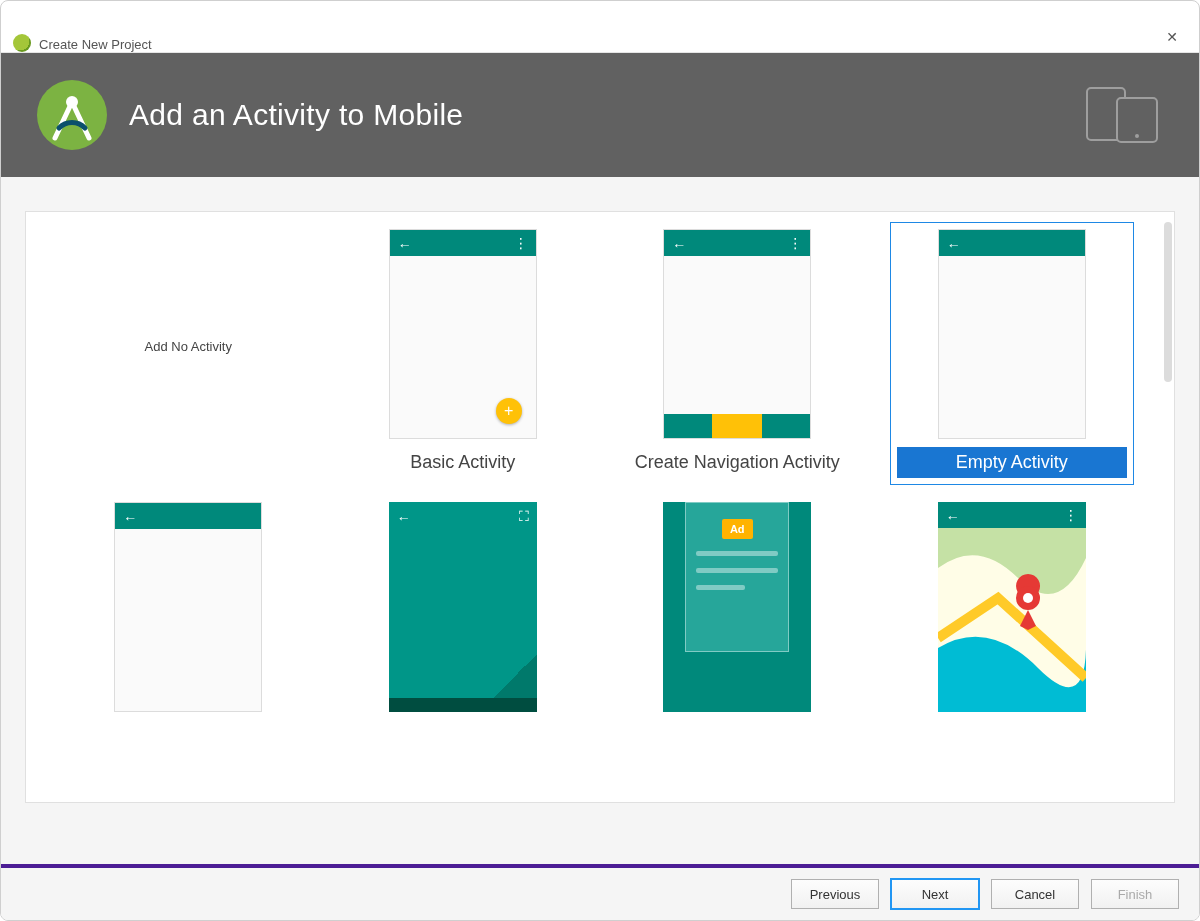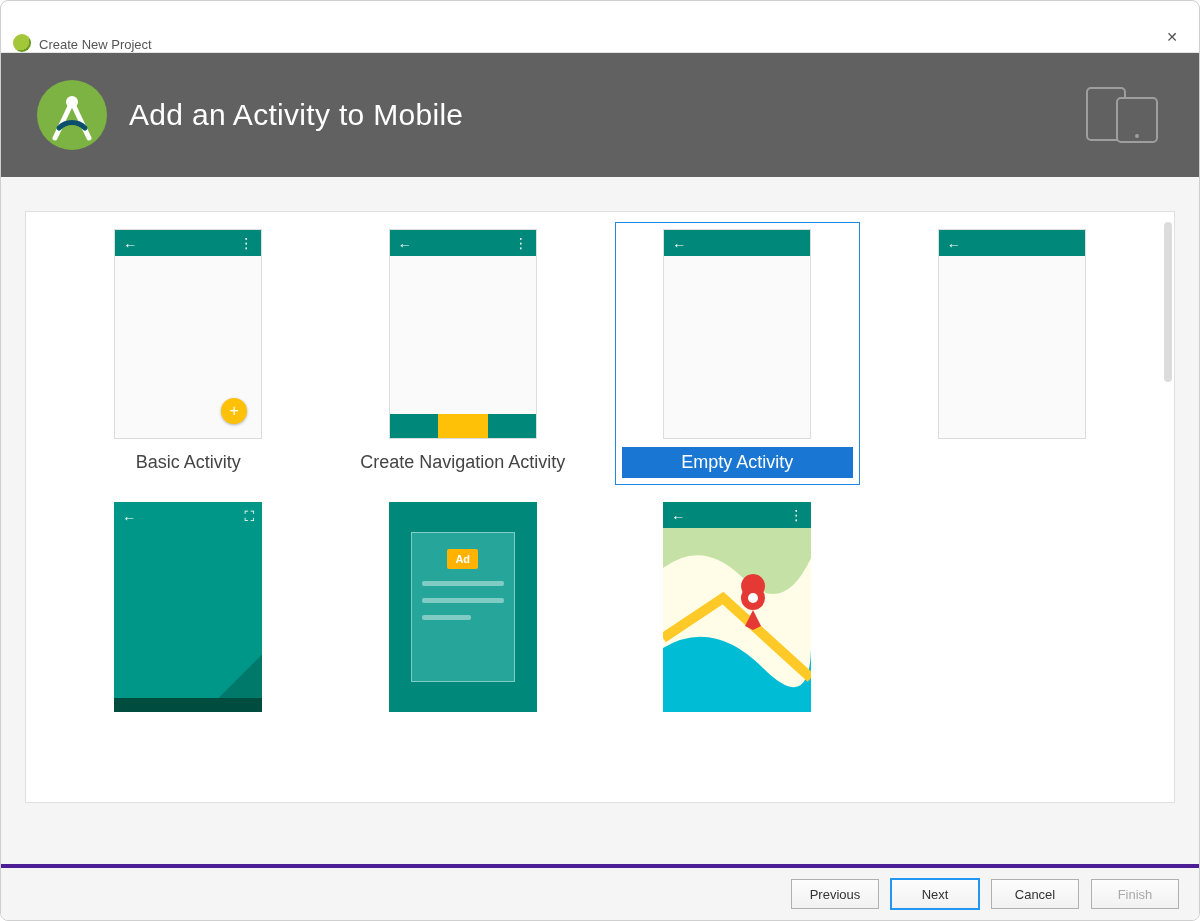--- a/index.html
+++ b/index.html
@@ -148,21 +148,21 @@
   .fullscreen-prev .diag-line{
     position:absolute;left:-20px;top:-20px;width:260px;height:260px;
     border-left:2px solid #004d40;transform:rotate(35deg);transform-origin:top left;
   }
   .fullscreen-prev .topbar{
     position:absolute;top:6px;left:8px;right:8px;display:flex;justify-content:space-between;color:#fff;font-size:14px;
   }
   .fullscreen-prev .homebar{
     position:absolute;left:0;right:0;bottom:0;height:14px;background:#004d40;
   }
-  .admob-prev{width:148px;height:210px;background:#00897b;border:none;display:flex;align-items:center;justify-content:center;}
+  .admob-prev{width:148px;height:210px;background:#00897b;border:none;display:flex;justify-content:center;}
   .admob-inner{width:104px;height:150px;background:#26a69a;border:1px solid #80cbc4;padding:10px;display:flex;flex-direction:column;align-items:center;}
   .ad-badge{background:#ffb300;color:#fff;font-size:11px;font-weight:600;padding:4px 8px;border-radius:2px;margin-top:6px;}
   .ad-line{height:5px;background:#80cbc4;border-radius:2px;margin-top:12px;align-self:stretch;}
   .ad-line.short{width:60%;}
   .map-prev{width:148px;height:210px;border:none;position:relative;background:#e8f5e9;overflow:hidden;}
   .map-prev .appbar{position:absolute;top:0;left:0;right:0;height:26px;}
   .map-prev svg{position:absolute;top:26px;left:0;}
   .scrollbar-fake{
     position:absolute; right:2px; top:10px; width:8px; height:160px; background:#dcdcdc; border-radius:4px;
   }
@@ -219,20 +219,23 @@
       <circle cx="52" cy="52" r="2" fill="#9e9e9e"></circle>
     </svg>
   </div>
 </div>
 
 <div class="workspace">
   <div class="card">
     <div class="scrollbar-fake"></div>
     <div class="grid">
 
+      <div class="no-activity-cell">
+        <div>Add No Activity</div>
+      </div>
 
       <div class="template-cell">
         <div class="preview">
           <div class="appbar">
             <span class="arrow">←</span>
             <span class="dots">⋮</span>
           </div>
           <div class="fab">+</div>
         </div>
         <div class="tmpl-label">Basic Activity</div>

